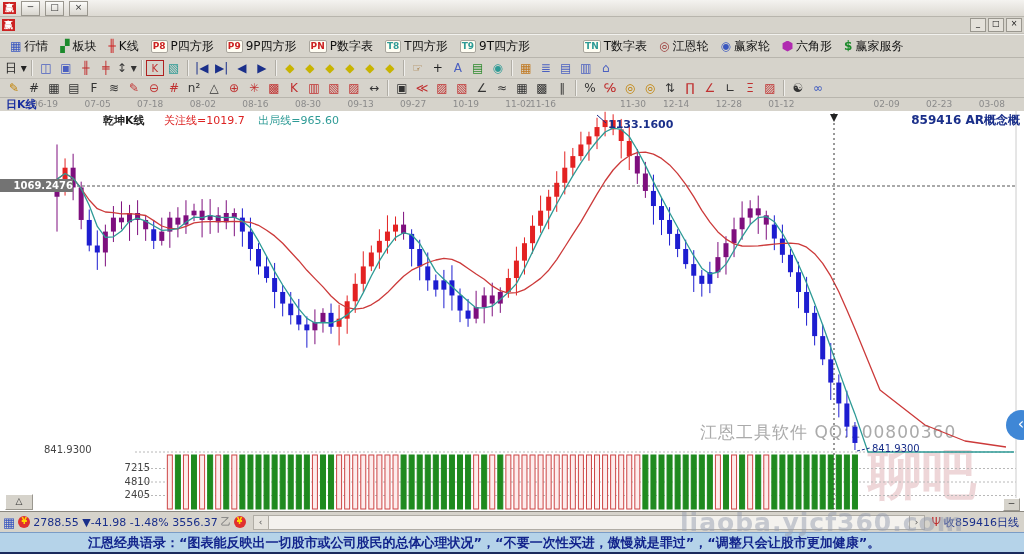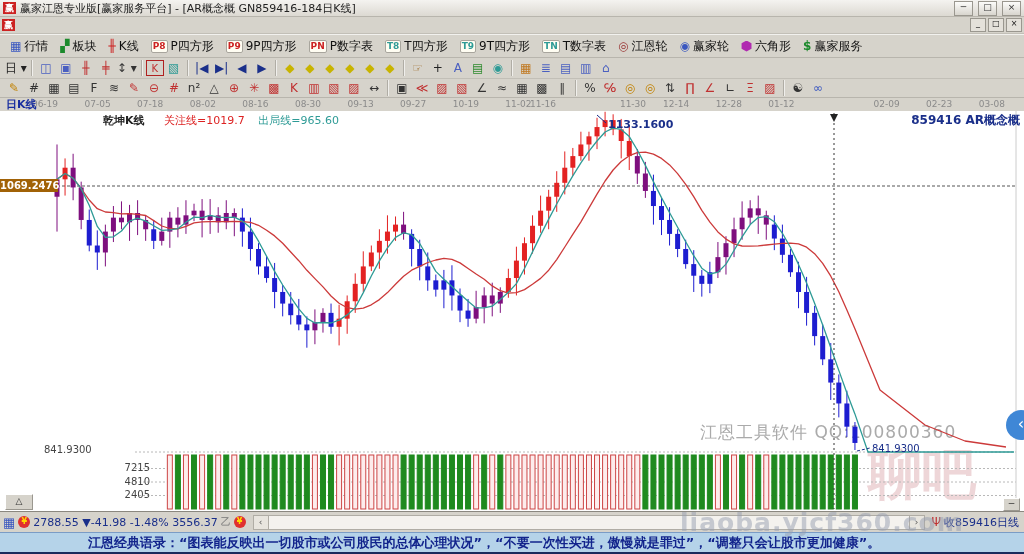--- a/index.html
+++ b/index.html
@@ -43,22 +43,22 @@
   .dlabel.hl{background:#e80000;color:#fff;padding:0 2px;font-weight:bold;}
   .pane-label{position:absolute;left:6px;top:98px;font-size:11px;font-weight:bold;color:#1a2fa0;line-height:13px;z-index:4;}
   
   .chartbg{left:0;top:111px;width:1024px;height:400px;background:#ffffff;}
   #chartsvg{position:absolute;left:0;top:111px;z-index:2;}
   .legend{left:103px;top:113px;font-size:11px;z-index:3;white-space:nowrap;}
   .legend .nm{color:#222;font-weight:bold;margin-right:16px;}
   .legend .watch{color:#dd2222;margin-right:10px;}
   .legend .exit{color:#2e9b96;}
   .sec-label{right:4px;top:112px;font-size:12px;font-weight:bold;color:#1a2f8a;z-index:3;white-space:nowrap;}
-  .pricebox{left:0;top:179px;width:58px;height:13px;background:#a16207;color:#fff;font-size:10px;
-    line-height:13px;text-align:left;font-weight:bold;z-index:3;}
+  .pricebox{left:0;top:179px;width:73px;height:13px;background:#737373;color:#fff;font-size:10px;
+    line-height:13px;text-align:right;font-weight:bold;z-index:3;}
   .minlabel{left:44px;top:444px;font-size:10px;color:#444;z-index:3;}
   .vtick{position:absolute;left:105px;width:45px;text-align:right;font-size:10px;color:#444;z-index:3;}
   .peak{left:608px;top:118px;font-size:11px;font-weight:bold;color:#1a2f8a;z-index:3;}
   .trough{left:872px;top:443px;font-size:10px;color:#1a2f8a;z-index:3;}
   .wm-tool{left:700px;top:421px;font-size:17px;color:#aaaaaa;letter-spacing:1px;z-index:1;white-space:nowrap;}
   .wm-liaoba{left:868px;top:446px;font-size:54px;font-weight:bold;color:#eed6d8;z-index:1;line-height:58px;}
   .wm-url{left:680px;top:508px;font-size:25px;font-weight:bold;color:rgba(150,158,175,0.5);
     letter-spacing:1px;z-index:12;white-space:nowrap;pointer-events:none;}
   .chevbtn{left:1006px;top:410px;width:30px;height:30px;border-radius:50%;background:#3f87d6;color:#fff;
     font-size:16px;line-height:28px;text-align:center;z-index:10;}
@@ -83,21 +83,20 @@
   .rightstat{white-space:nowrap;margin-right:5px;}
   .quotebar{left:0;top:532px;width:1024px;height:22px;background:#b5d3e9;border-top:1px solid #7a9cc6;
     border-bottom:2px solid #1a2a5c;box-sizing:border-box;font-size:13px;font-weight:bold;color:#12248c;
     line-height:19px;padding-left:88px;white-space:nowrap;overflow:hidden;}
 </style>
 </head>
 <body>
 
 <div class="abs titlebar">
   <span class="logo">赢</span>
-  <span class="title-text">赢家江恩专业版[赢家服务平台] - [AR概念概 GN859416-184日K线]</span>
   <span class="winbtn">─</span>
   <span class="winbtn">□</span>
   <span class="winbtn">×</span>
 </div>
 
 <div class="abs menubar">
   <span class="logo">赢</span>
   <span class="mdictl" id="mdi-ctl">
       <span class="mdibtn">_</span>
       <span class="mdibtn">□</span>
@@ -132,21 +131,21 @@
     </div>
     <div class="t1btn">
       <span class="badge" style="color: rgb(46, 155, 150);">T8</span>
       <span>T四方形</span>
     </div>
     <div class="t1btn">
       <span class="badge" style="color: rgb(46, 155, 150);">T9</span>
       <span>9T四方形</span>
     </div>
     <div class="t1btn">
-      <span class="badge" style="color: rgb(46, 155, 150);">TN</span>
+      <span class="badge" style="color: rgb(46, 155, 150); margin-left: 41px;">TN</span>
       <span>T数字表</span>
     </div>
     <div class="t1btn">
       <span style="color: rgb(153, 51, 51); font-weight: bold;">◎</span>
       <span>江恩轮</span>
     </div>
     <div class="t1btn">
       <span style="color: rgb(58, 87, 192); font-weight: bold;">◉</span>
       <span>赢家轮</span>
     </div>

